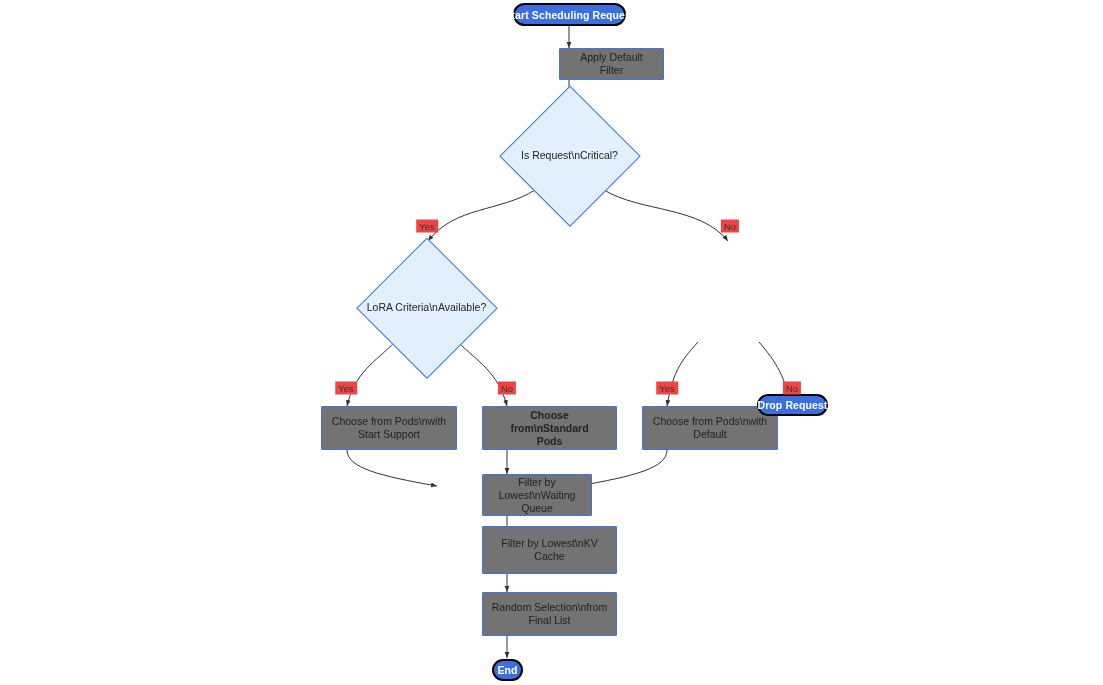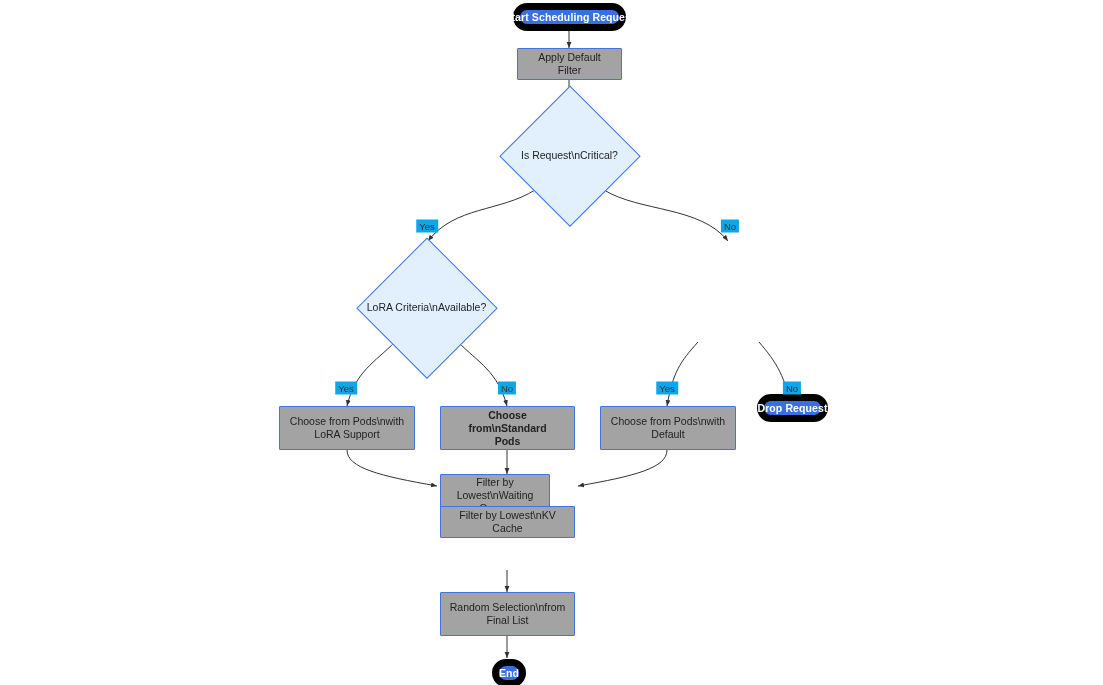--- a/index.html
+++ b/index.html
@@ -41,38 +41,39 @@
     position: absolute;
     box-sizing: border-box;
     display: flex;
     align-items: center;
     justify-content: center;
     text-align: center;
   }
   
   .node-terminal {
     background: #3b6fe0;
-    border: 7px solid #000000;
+    border: 2px solid #000000;
     border-radius: 100px;
     color: #ffffff;
     font-size: 10.5px;
     font-weight: bold;
     letter-spacing: 0.1px;
     white-space: nowrap;
     padding: 7px 10px;
     align-items: center;
   }
   
   .node-process {
-    background: #a3a3a3;
+    background: #737373;
     border: 1px solid #4272e8;
     border-radius: 1px;
     color: #222222;
     font-size: 10.5px;
     line-height: 13px;
+    margin-left: 42px;
   }
   .node-process .label-inner {
     padding: 0 8px;
   }
   
   .node-decision {
     background: transparent;
     color: #222222;
     font-size: 10.5px;
   }
@@ -89,21 +90,21 @@
   }
   .node-decision .diamond-text {
     position: relative;
     z-index: 2;
     white-space: nowrap;
     line-height: 13px;
   }
   
   .edge-label {
     position: absolute;
-    background: #0ea5e9;
+    background: #ef4444;
     color: #333333;
     font-size: 9.5px;
     line-height: 11px;
     padding: 1px 3px;
     white-space: nowrap;
     transform: translate(-50%, -50%);
   }
 </style>
 </head>
 <body>
@@ -163,21 +164,21 @@
 
     <div class="node node-decision" style="left:356px; top:237px; width:141px; height:141px;">
       <div class="diamond-shape"></div>
       <span class="diamond-text">LoRA Criteria\nAvailable?</span>
     </div>
 
 
     <div class="node node-process" style="left:279px; top:406px; width:136px; height:44px;">
       <span class="label-inner">
         <span>Choose from Pods\nwith</span><br>
-        <span>LoRA Support</span>
+        <span>Start Support</span>
       </span>
     </div>
 
     <div class="node node-process" style="left:440px; top:406px; width:135px; height:44px;font-weight:bold;">
       <span class="label-inner">
         <span>Choose from\nStandard</span><br>
         <span>Pods</span>
       </span>
     </div>
 
@@ -192,21 +193,21 @@
       <span>Drop Request</span>
     </div>
 
     <div class="node node-process" style="left:440px; top:474px; width:110px; height:42px;">
       <span class="label-inner">
         <span>Filter by Lowest\nWaiting</span><br>
         <span>Queue</span>
       </span>
     </div>
 
-    <div class="node node-process" style="left:440px; top:506px; width:135px; height:32px;">
+    <div class="node node-process" style="left:440px; top:526px; width:135px; height:48px;">
       <span class="label-inner">Filter by Lowest\nKV Cache</span>
     </div>
 
     <div class="node node-process" style="left:440px; top:592px; width:135px; height:44px;">
       <span class="label-inner">
         <span>Random Selection\nfrom</span><br>
         <span>Final List</span>
       </span>
     </div>
 

